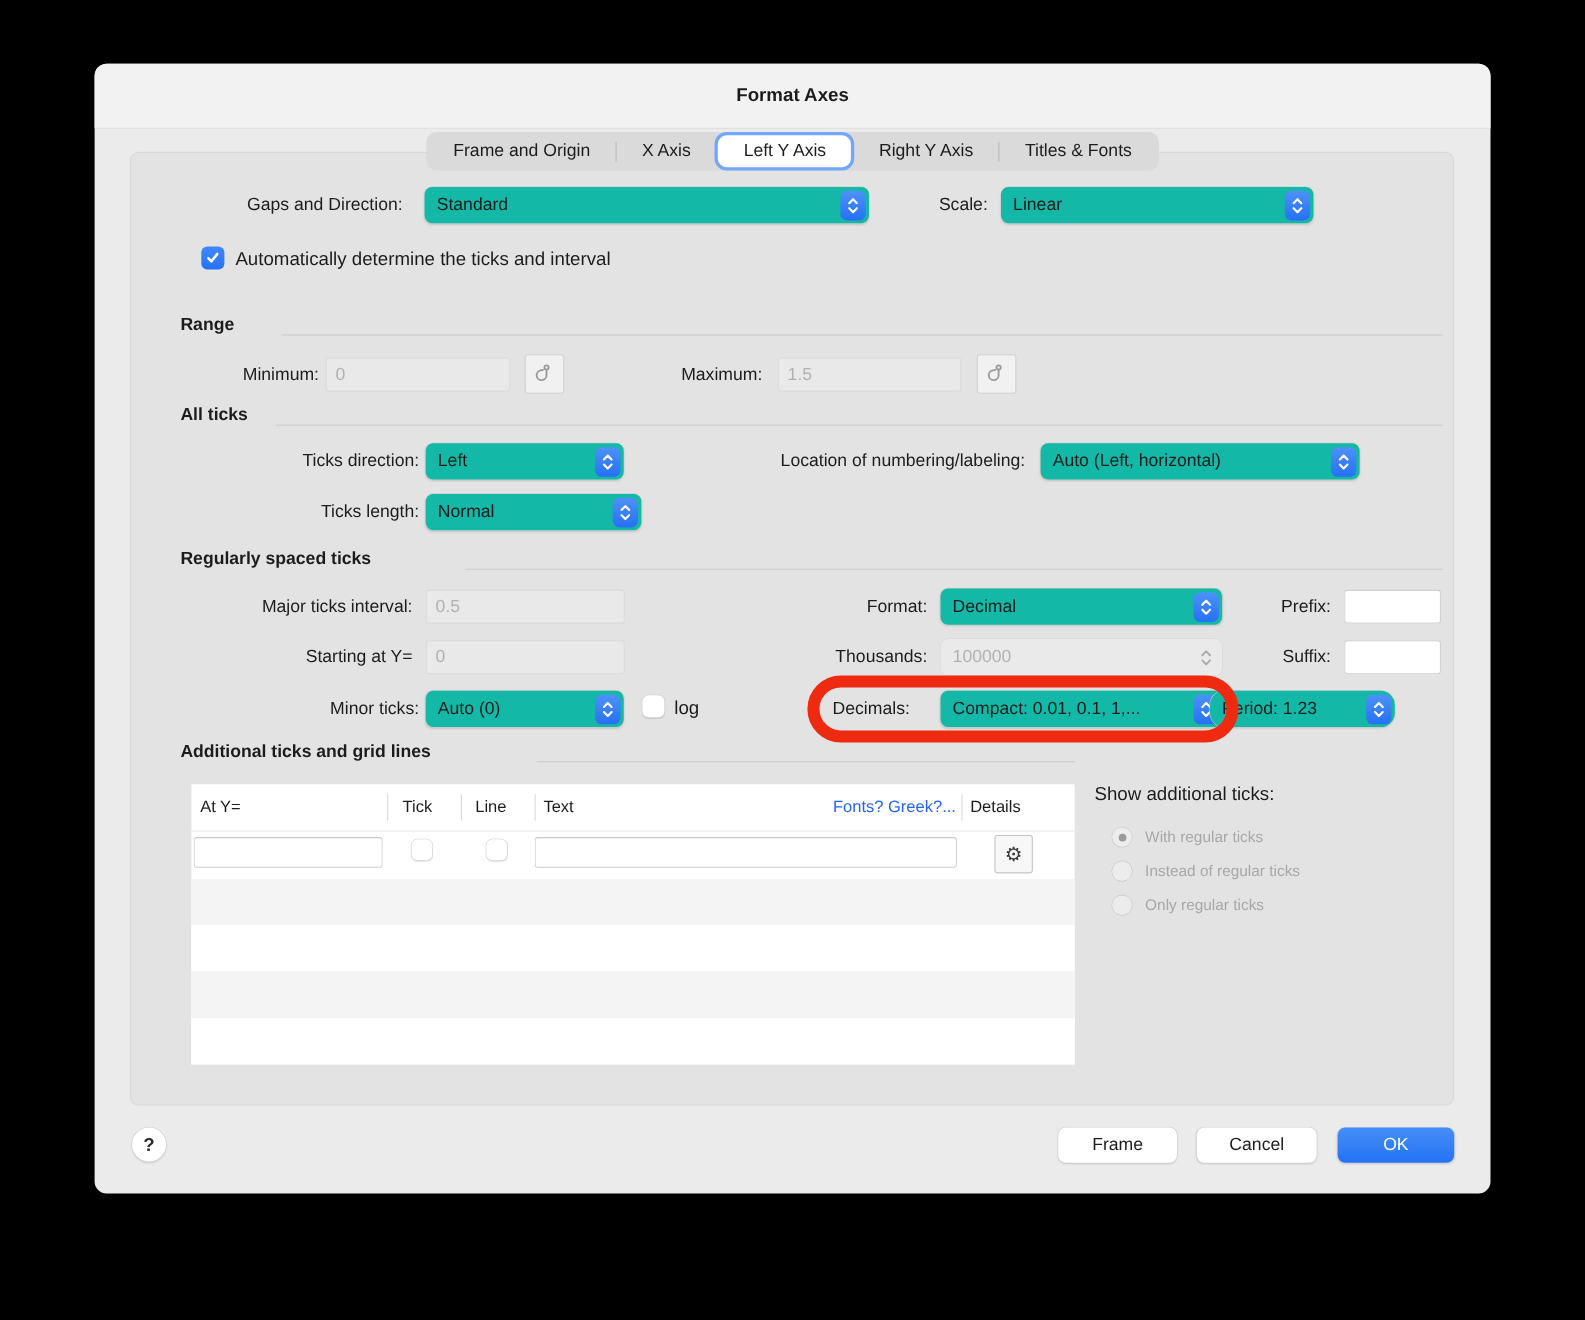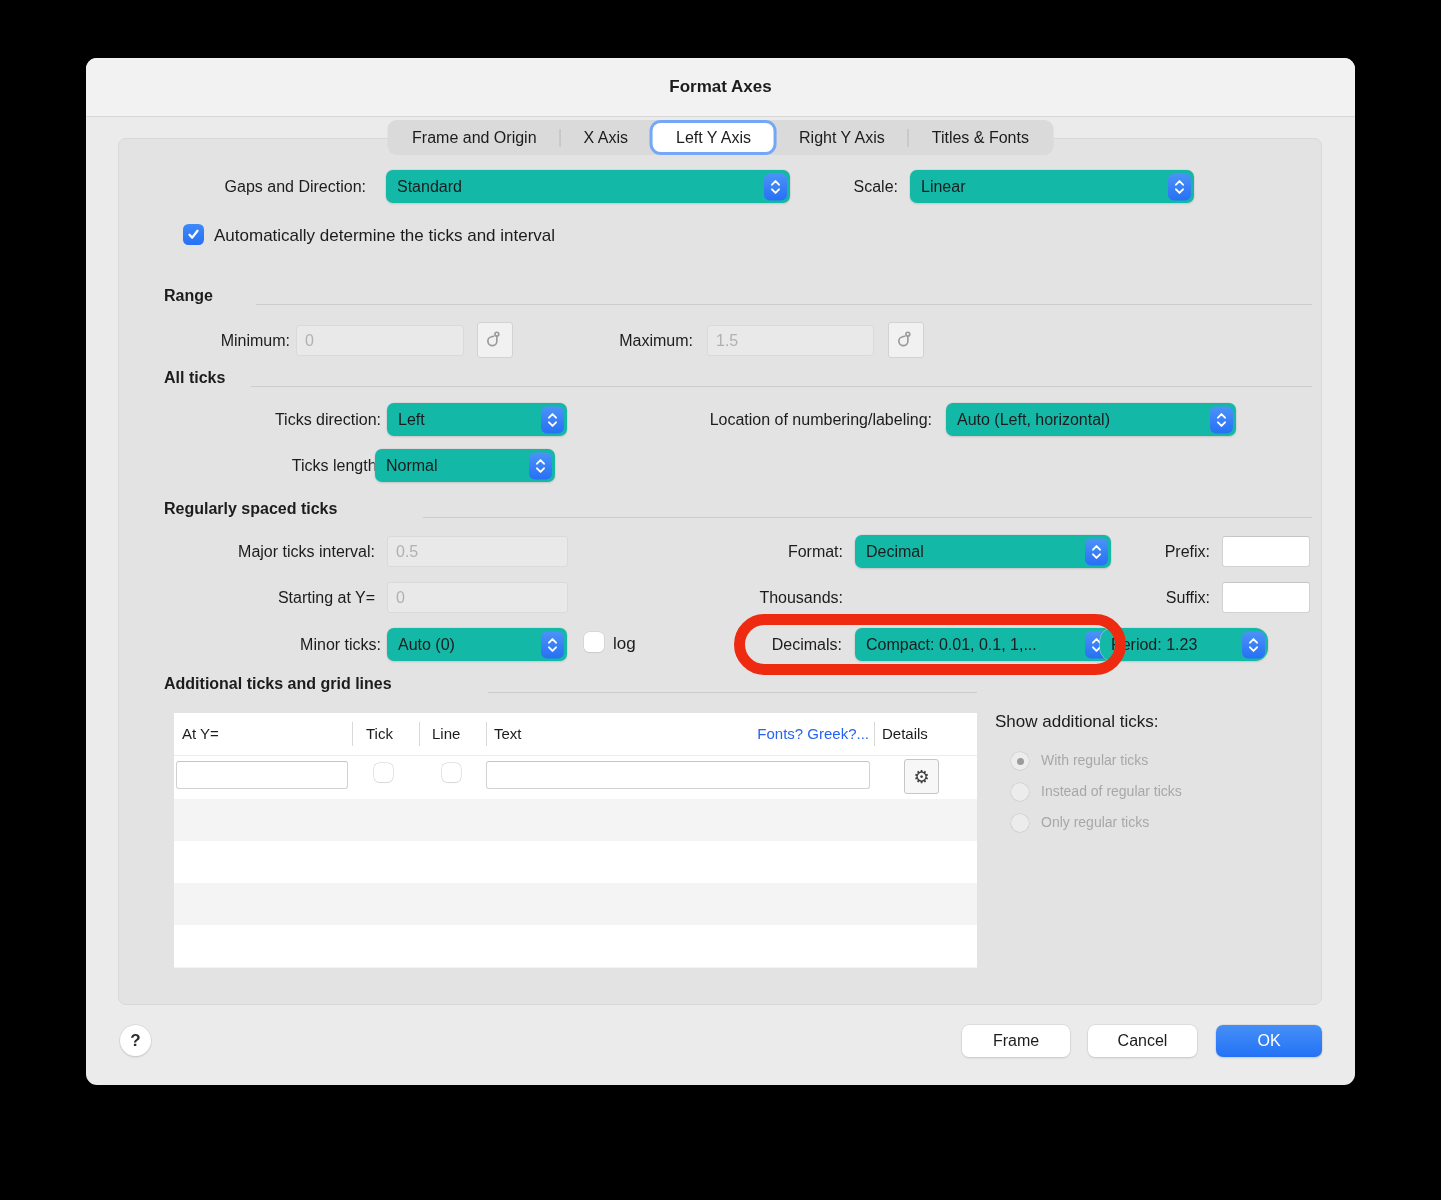--- a/index.html
+++ b/index.html
@@ -160,21 +160,21 @@
       <span>Auto (Left, horizontal)</span>
       <span class="stepper">
         <svg width="11" height="17" viewBox="0 0 11 17">
             <path d="M2 6.2 L5.5 2.6 L9 6.2" stroke="#fff" fill="none" stroke-width="1.9" stroke-linecap="round" stroke-linejoin="round"></path>
             <path d="M2 10.8 L5.5 14.4 L9 10.8" stroke="#fff" fill="none" stroke-width="1.9" stroke-linecap="round" stroke-linejoin="round"></path>
           </svg>
       </span>
     </div>
 
     <div class="lbl" style="left:95px;top:391px;width:200px;line-height:33px;">Ticks length:</div>
-    <div class="dd" style="left:289px;top:391px;width:180px;">
+    <div class="dd" style="left:301px;top:391px;width:196px;">
       <span>Normal</span>
       <span class="stepper">
         <svg width="11" height="17" viewBox="0 0 11 17">
             <path d="M2 6.2 L5.5 2.6 L9 6.2" stroke="#fff" fill="none" stroke-width="1.9" stroke-linecap="round" stroke-linejoin="round"></path>
             <path d="M2 10.8 L5.5 14.4 L9 10.8" stroke="#fff" fill="none" stroke-width="1.9" stroke-linecap="round" stroke-linejoin="round"></path>
           </svg>
       </span>
     </div>
 
     <div class="hdr" style="left:78px;top:442px;">Regularly spaced ticks</div>
@@ -193,37 +193,46 @@
           </svg>
       </span>
     </div>
     <div class="lbl" style="left:1024px;top:478px;width:100px;line-height:31px;">Prefix:</div>
     <input class="tf" style="left: 1136px; top: 478px; width: 88px;">
 
     <div class="lbl" style="left:89px;top:524px;width:200px;line-height:31px;">Starting at Y=</div>
     <input class="tf dis" style="left: 301px; top: 524px; width: 181px;" disabled="" placeholder="0">
 
     <div class="lbl" style="left:627px;top:523px;width:130px;line-height:33px;">Thousands:</div>
+    <div class="dd disabled" style="left:769px;top:523px;width:256px;">
+      <span>100000</span>
+      <span class="stepper">
+        <svg width="11" height="17" viewBox="0 0 11 17">
+            <path d="M2 6.2 L5.5 2.6 L9 6.2" stroke="#a9a9a9" fill="none" stroke-width="1.7" stroke-linecap="round" stroke-linejoin="round"></path>
+            <path d="M2 10.8 L5.5 14.4 L9 10.8" stroke="#a9a9a9" fill="none" stroke-width="1.7" stroke-linecap="round" stroke-linejoin="round"></path>
+          </svg>
+      </span>
+    </div>
     <div class="lbl" style="left:1024px;top:524px;width:100px;line-height:31px;">Suffix:</div>
     <input class="tf" style="left: 1136px; top: 524px; width: 88px;">
 
     <div class="lbl" style="left:95px;top:570px;width:200px;line-height:33px;">Minor ticks:</div>
     <div class="dd" style="left:301px;top:570px;width:180px;">
       <span>Auto (0)</span>
       <span class="stepper">
         <svg width="11" height="17" viewBox="0 0 11 17">
             <path d="M2 6.2 L5.5 2.6 L9 6.2" stroke="#fff" fill="none" stroke-width="1.9" stroke-linecap="round" stroke-linejoin="round"></path>
             <path d="M2 10.8 L5.5 14.4 L9 10.8" stroke="#fff" fill="none" stroke-width="1.9" stroke-linecap="round" stroke-linejoin="round"></path>
           </svg>
       </span>
     </div>
     <div class="cb empty" style="left:498px;top:574px;"></div>
     <div class="lbl" style="left:527px;top:575px;width:60px;text-align:left;font-size:17px;line-height:21px;">log</div>
 
-    <div class="lbl" style="left:656px;top:570px;width:100px;line-height:33px;">Decimals:</div>
+    <div class="lbl" style="left:656px;top:570px;width:100px;line-height:33px;text-align:center;">Decimals:</div>
     <div class="dd" style="left:769px;top:570px;width:256px;padding-right:28px;">
       <span style="overflow:hidden;">Compact: 0.01, 0.1, 1,...</span>
       <span class="stepper">
         <svg width="11" height="17" viewBox="0 0 11 17">
             <path d="M2 6.2 L5.5 2.6 L9 6.2" stroke="#fff" fill="none" stroke-width="1.9" stroke-linecap="round" stroke-linejoin="round"></path>
             <path d="M2 10.8 L5.5 14.4 L9 10.8" stroke="#fff" fill="none" stroke-width="1.9" stroke-linecap="round" stroke-linejoin="round"></path>
           </svg>
       </span>
     </div>
     <div class="dd" style="left:1014px;top:570px;width:168px;border-radius:13px;">

